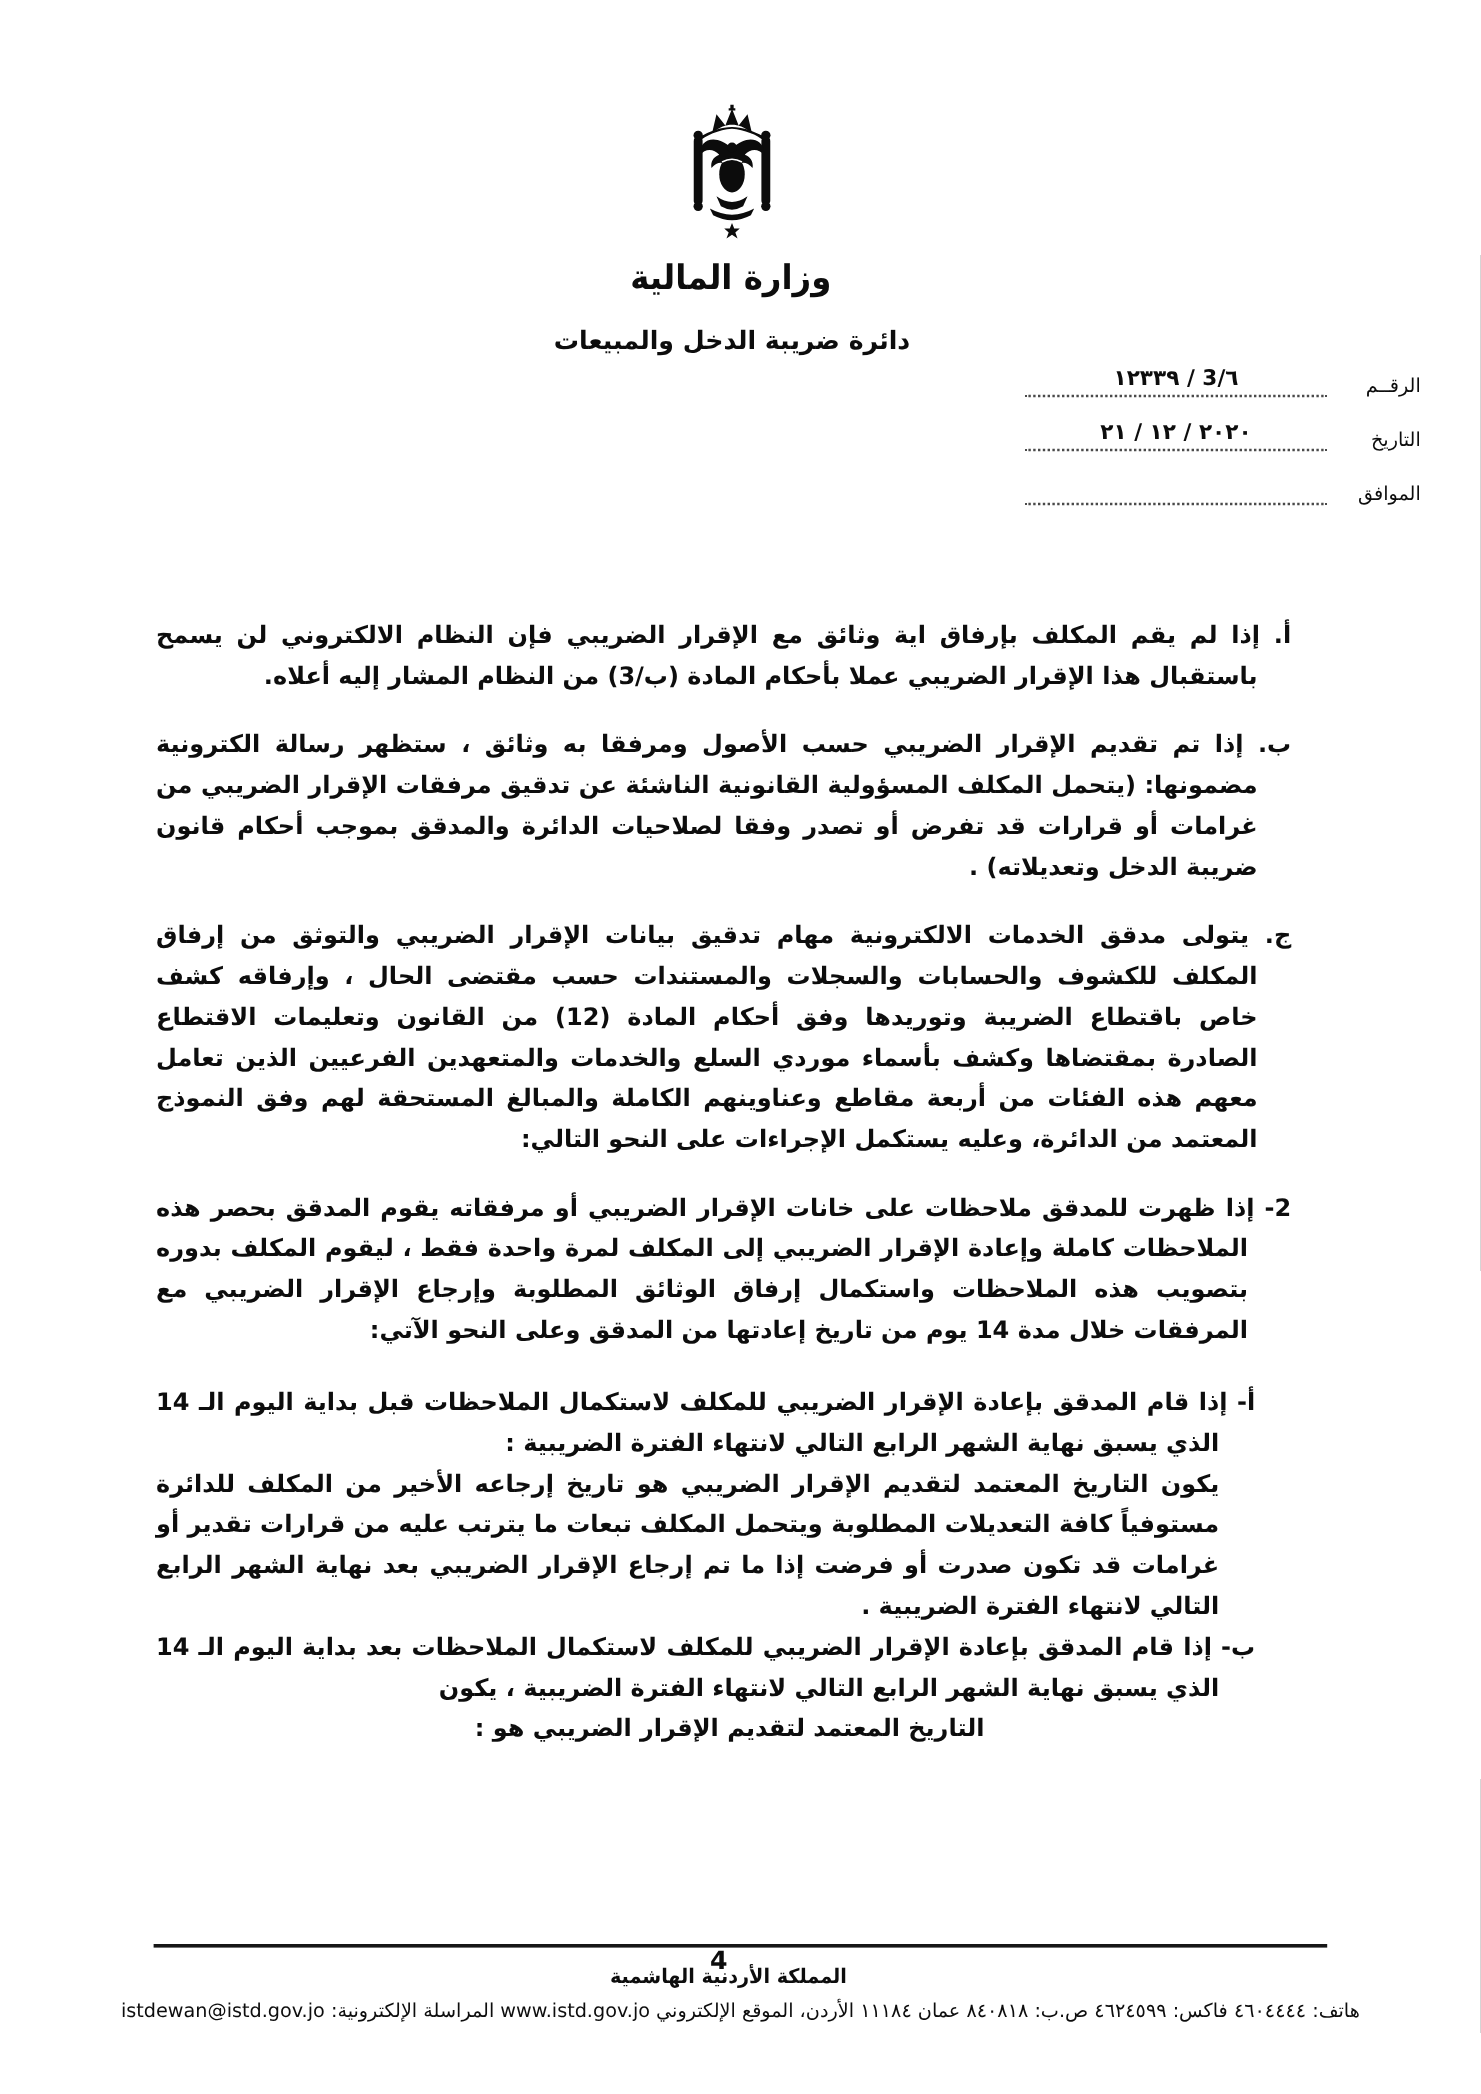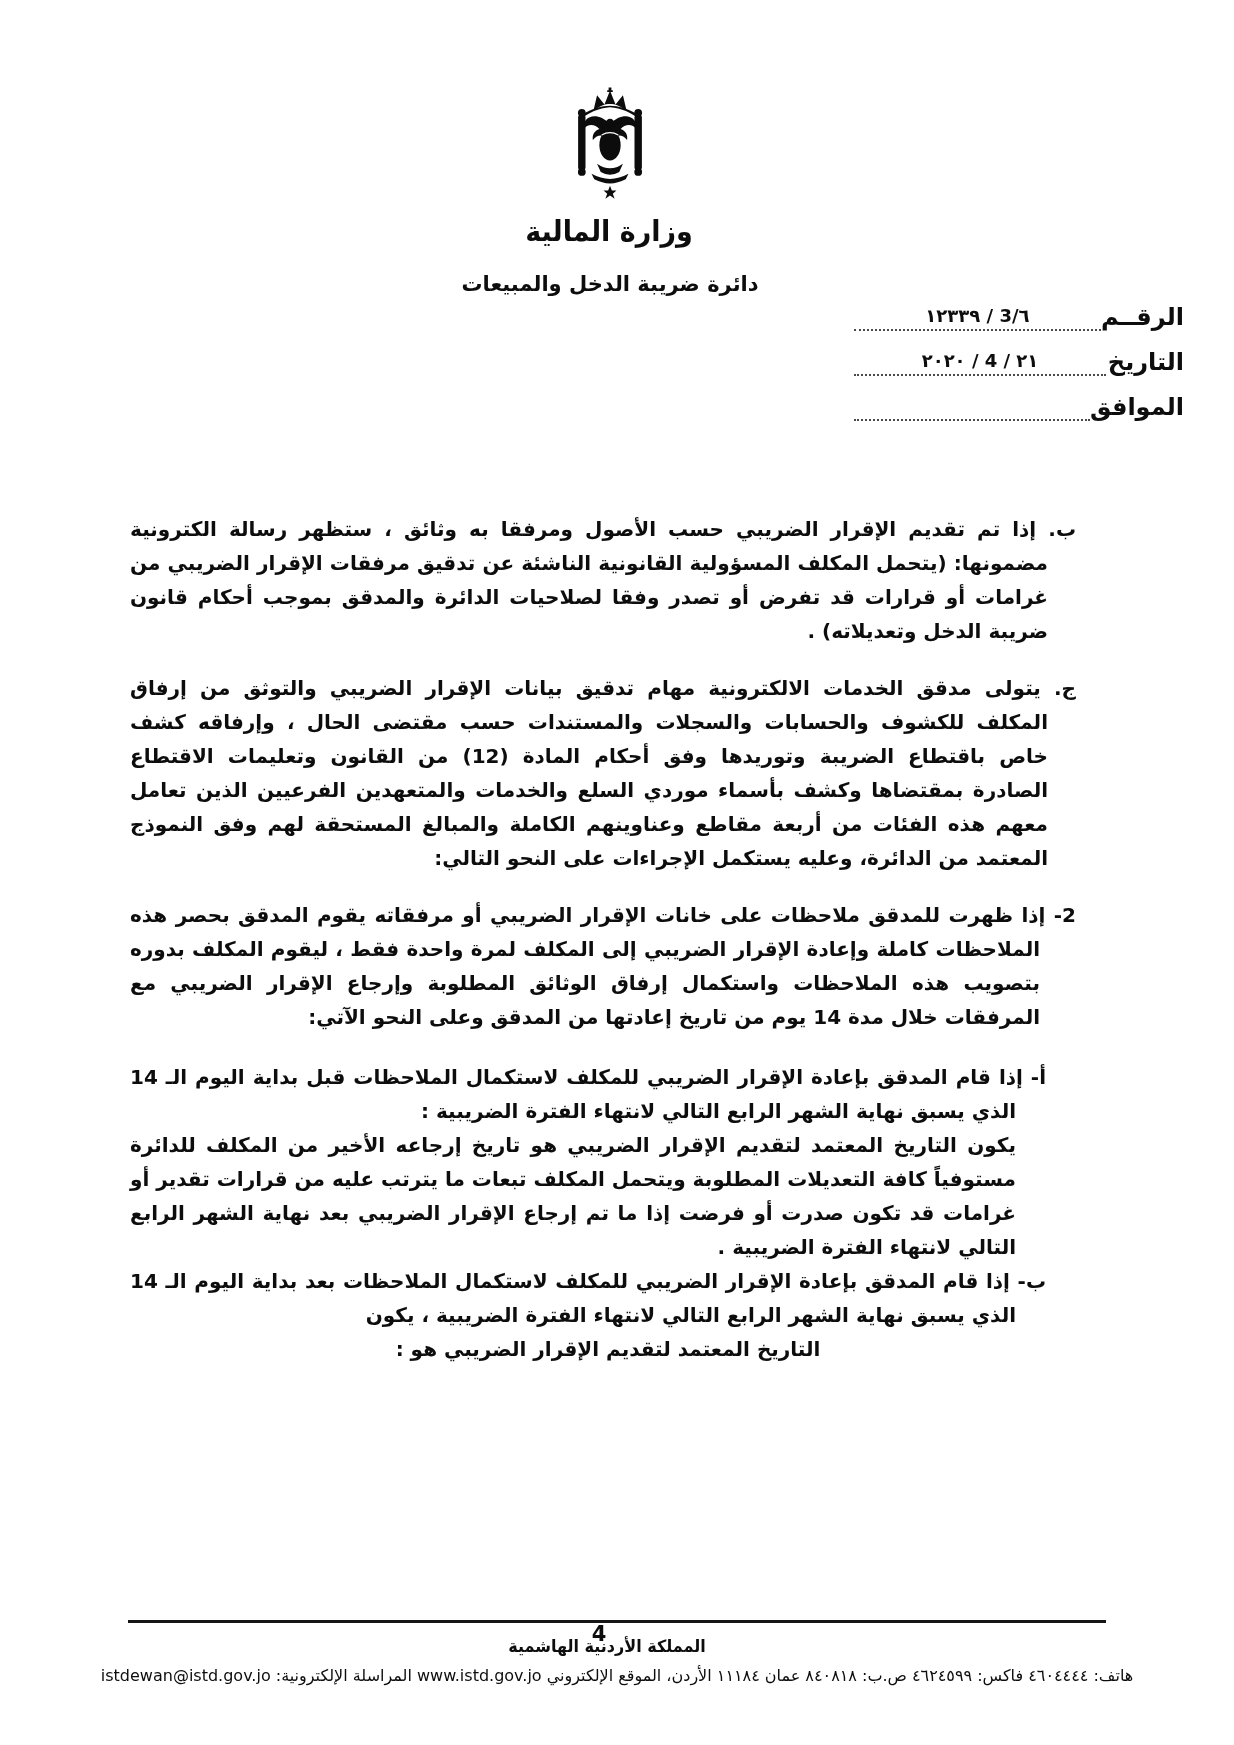--- a/index.html
+++ b/index.html
@@ -19,21 +19,21 @@
     text-align:center;font-size:27px;font-weight:700;
     letter-spacing:-1px;transform:scaleY(1.05);
   }
   .department{
     position:absolute;top:272px;left:450px;width:320px;
     text-align:center;font-size:21px;font-weight:700;direction:rtl;
   }
   
   .ref-block{position:absolute;top:286px;right:50px;width:330px;direction:rtl;}
   .ref-row{display:flex;align-items:flex-end;height:45px;}
-  .ref-label{flex:0 0 78px;font-size:24px;font-weight:700;padding-bottom:0px;}
+  .ref-label{flex:0 0 78px;font-size:16px;font-weight:400;padding-bottom:0px;}
   .ref-line{flex:1;position:relative;border-bottom:2px dotted #4a4a4a;height:100%;}
   .ref-value{
     position:absolute;bottom:3px;left:0;right:0;text-align:center;
     font-size:18px;font-weight:700;direction:ltr;white-space:nowrap;
   }
   
   .doc-body{
     position:absolute;top:512px;right:158px;width:946px;
     direction:rtl;text-align:justify;
     font-size:20px;font-weight:700;line-height:34px;
@@ -104,32 +104,33 @@
   <div class="ref-block">
     <div class="ref-row">
       <span class="ref-label">الرقــم</span>
       <span class="ref-line">
           <span class="ref-value">١٢٣٣٩ / 3/٦</span>
         </span>
     </div>
     <div class="ref-row">
       <span class="ref-label">التاريخ</span>
       <span class="ref-line">
-          <span class="ref-value">٢٠٢٠ / 4 / ٢١</span>
+          <span class="ref-value">٢٠٢٠ / ١٢ / ٢١</span>
         </span>
     </div>
     <div class="ref-row">
       <span class="ref-label">الموافق</span>
       <span class="ref-line">
           <span class="ref-value"></span>
         </span>
     </div>
   </div>
 
   <main class="doc-body">
+    <p class="para">أ. إذا لم يقم المكلف بإرفاق اية وثائق مع الإقرار الضريبي فإن النظام الالكتروني لن يسمح باستقبال هذا الإقرار الضريبي عملا بأحكام المادة (ب/3) من النظام المشار إليه أعلاه.</p>
     <p class="para">ب. إذا تم تقديم الإقرار الضريبي حسب الأصول ومرفقا به وثائق ، ستظهر رسالة الكترونية مضمونها: (يتحمل المكلف المسؤولية القانونية الناشئة عن تدقيق مرفقات الإقرار الضريبي من غرامات أو قرارات قد تفرض أو تصدر وفقا لصلاحيات الدائرة والمدقق بموجب أحكام قانون ضريبة الدخل وتعديلاته) .</p>
     <p class="para">ج. يتولى مدقق الخدمات الالكترونية مهام تدقيق بيانات الإقرار الضريبي والتوثق من إرفاق المكلف للكشوف والحسابات والسجلات والمستندات حسب مقتضى الحال ، وإرفاقه كشف خاص باقتطاع الضريبة وتوريدها وفق أحكام المادة (12) من القانون وتعليمات الاقتطاع الصادرة بمقتضاها وكشف بأسماء موردي السلع والخدمات والمتعهدين الفرعيين الذين تعامل معهم هذه الفئات من أربعة مقاطع وعناوينهم الكاملة والمبالغ المستحقة لهم وفق النموذج المعتمد من الدائرة، وعليه يستكمل الإجراءات على النحو التالي:</p>
 
     <p class="num-item second"><span>2- إذا ظهرت للمدقق ملاحظات على خانات الإقرار الضريبي أو مرفقاته يقوم المدقق بحصر هذه الملاحظات كاملة وإعادة الإقرار الضريبي إلى المكلف </span><span class="bold-seg">لمرة واحدة فقط</span><span> ، ليقوم المكلف بدوره بتصويب هذه الملاحظات واستكمال إرفاق الوثائق المطلوبة وإرجاع الإقرار الضريبي مع المرفقات خلال مدة 14 يوم من تاريخ إعادتها من المدقق وعلى النحو الآتي:</span></p>
 
     <div class="sub-list">
       <p class="sub-intro">أ- إذا قام المدقق بإعادة الإقرار الضريبي للمكلف لاستكمال الملاحظات قبل بداية اليوم الـ 14 الذي يسبق نهاية الشهر الرابع التالي لانتهاء الفترة الضريبية :</p>
       <p class="sub-body">يكون التاريخ المعتمد لتقديم الإقرار الضريبي هو تاريخ إرجاعه الأخير من المكلف للدائرة مستوفياً كافة التعديلات المطلوبة ويتحمل المكلف تبعات ما يترتب عليه من قرارات تقدير أو غرامات قد تكون صدرت أو فرضت إذا ما تم إرجاع الإقرار الضريبي بعد نهاية الشهر الرابع التالي لانتهاء الفترة الضريبية .</p>
       <p class="sub-intro">ب- إذا قام المدقق بإعادة الإقرار الضريبي للمكلف لاستكمال الملاحظات بعد بداية اليوم الـ 14 الذي يسبق نهاية الشهر الرابع التالي لانتهاء الفترة الضريبية ، يكون</p>
       <p class="sub-centered">التاريخ المعتمد لتقديم الإقرار الضريبي هو :</p>

